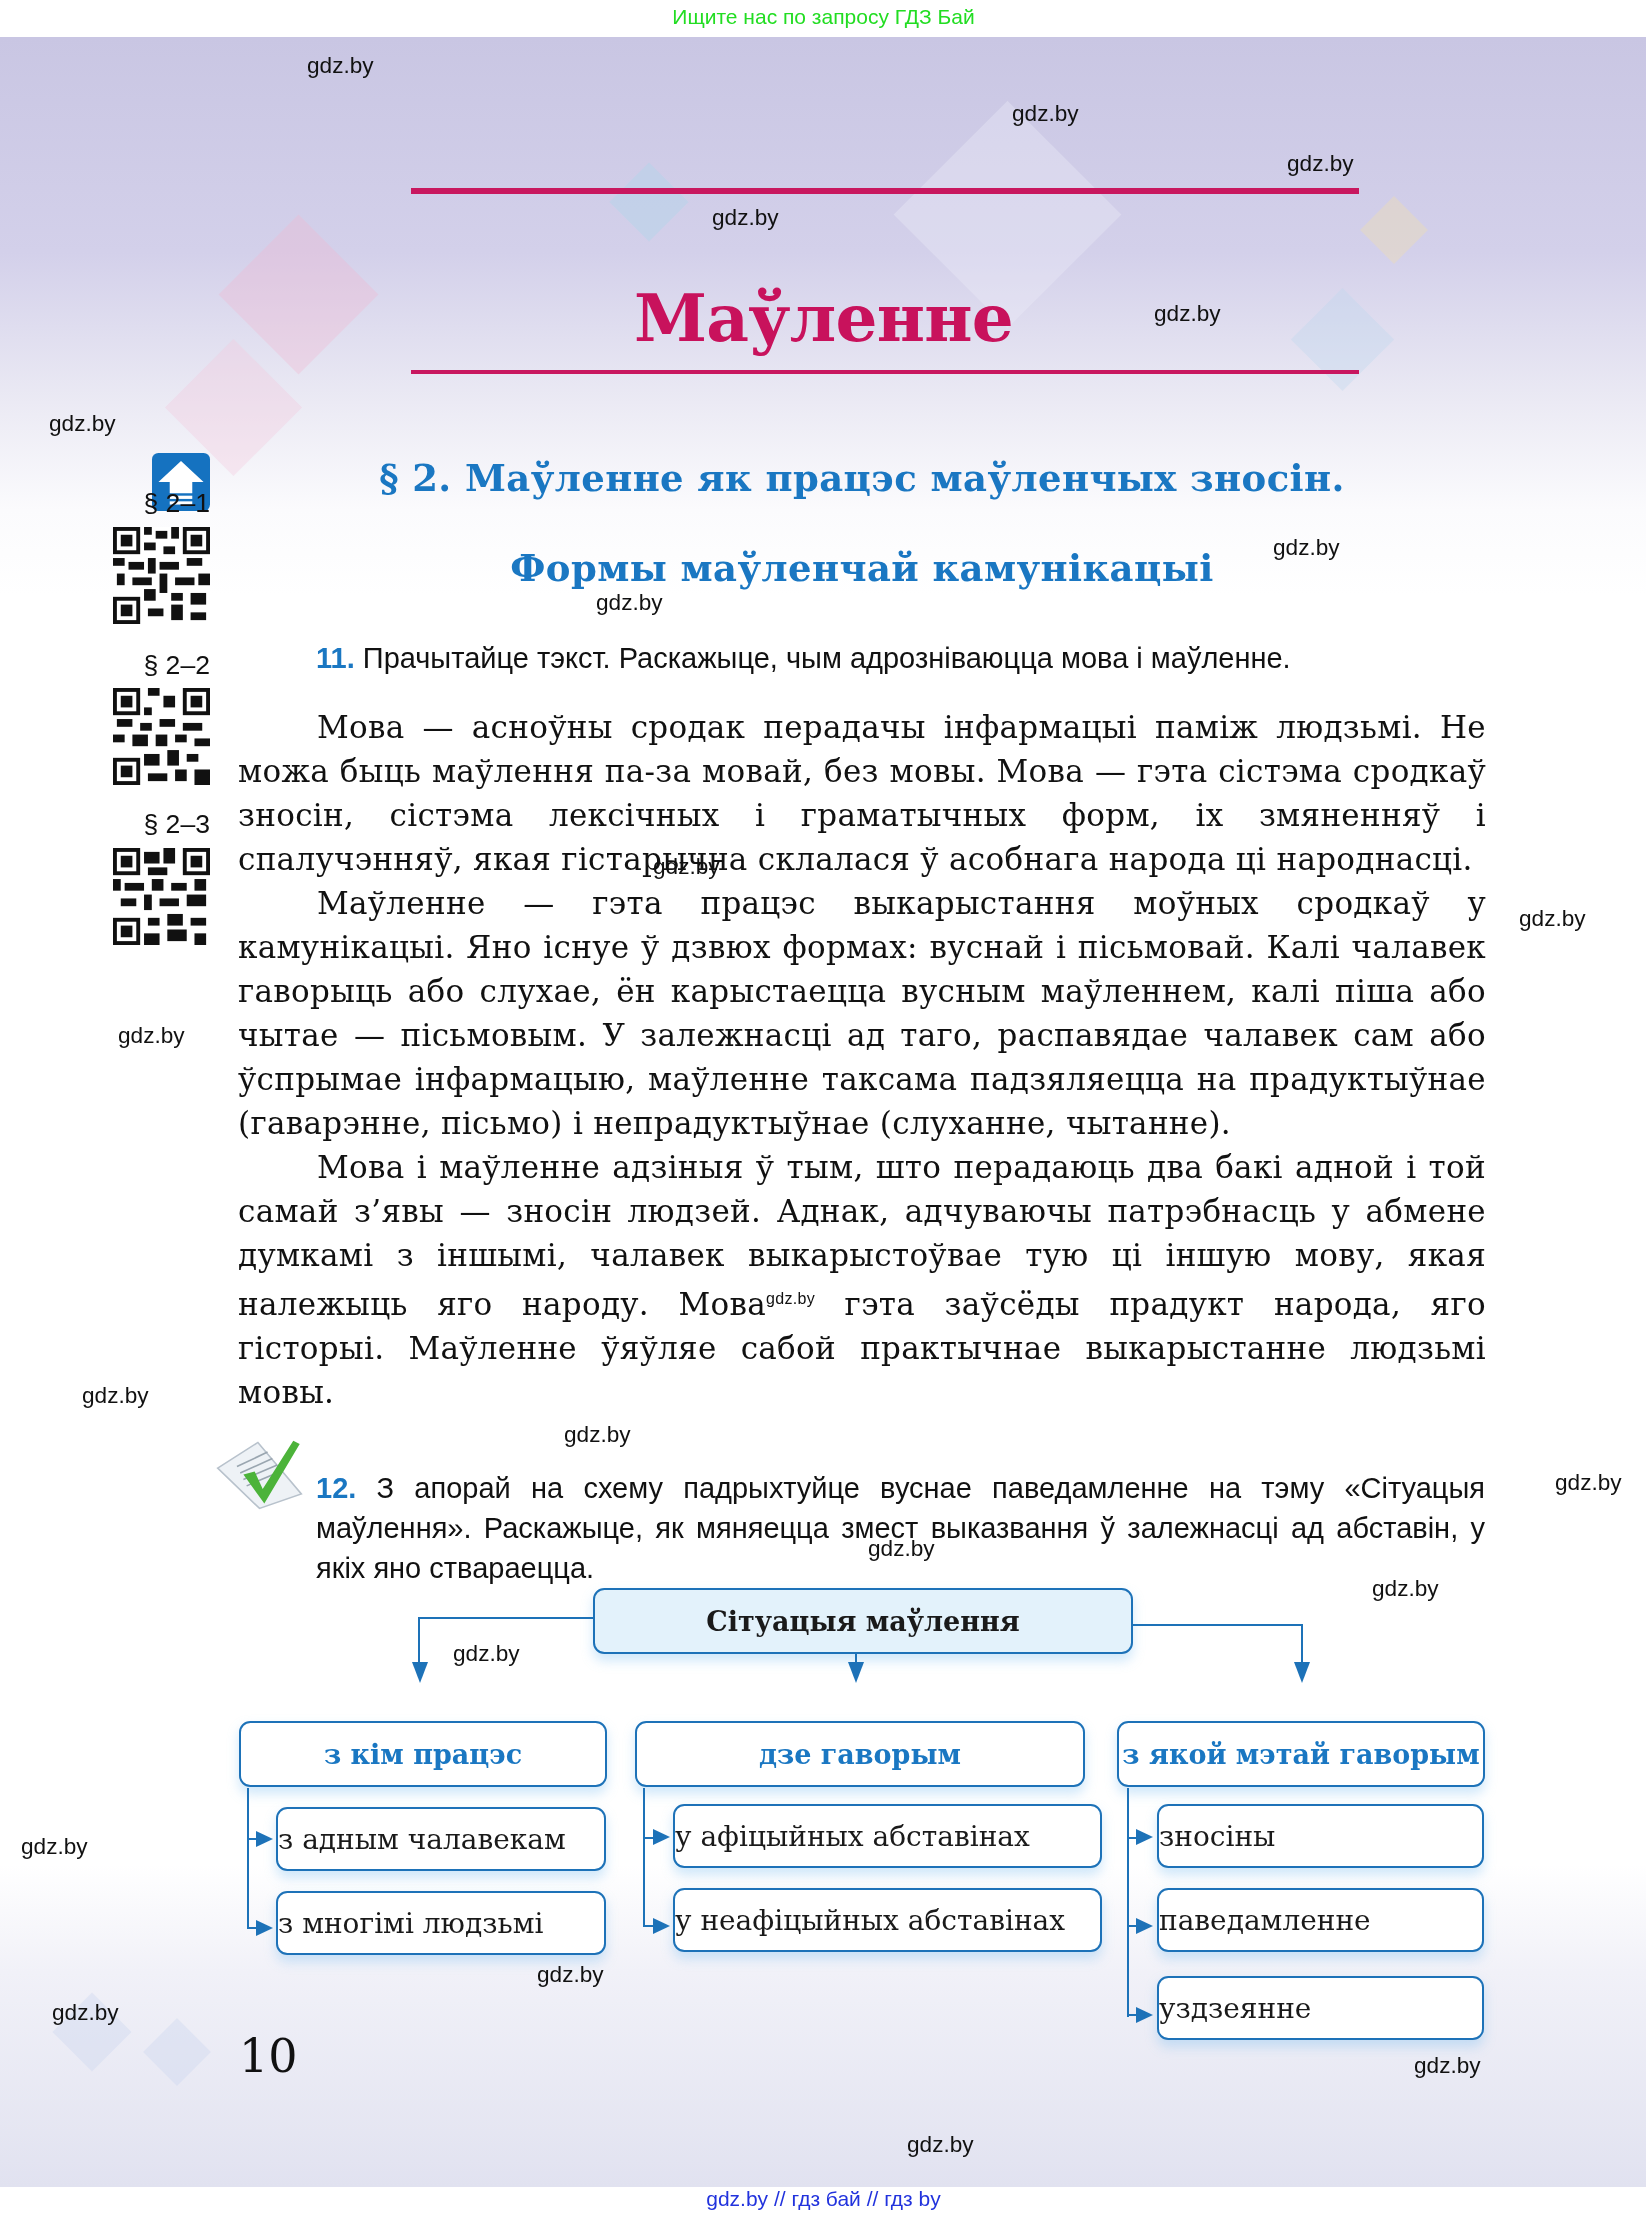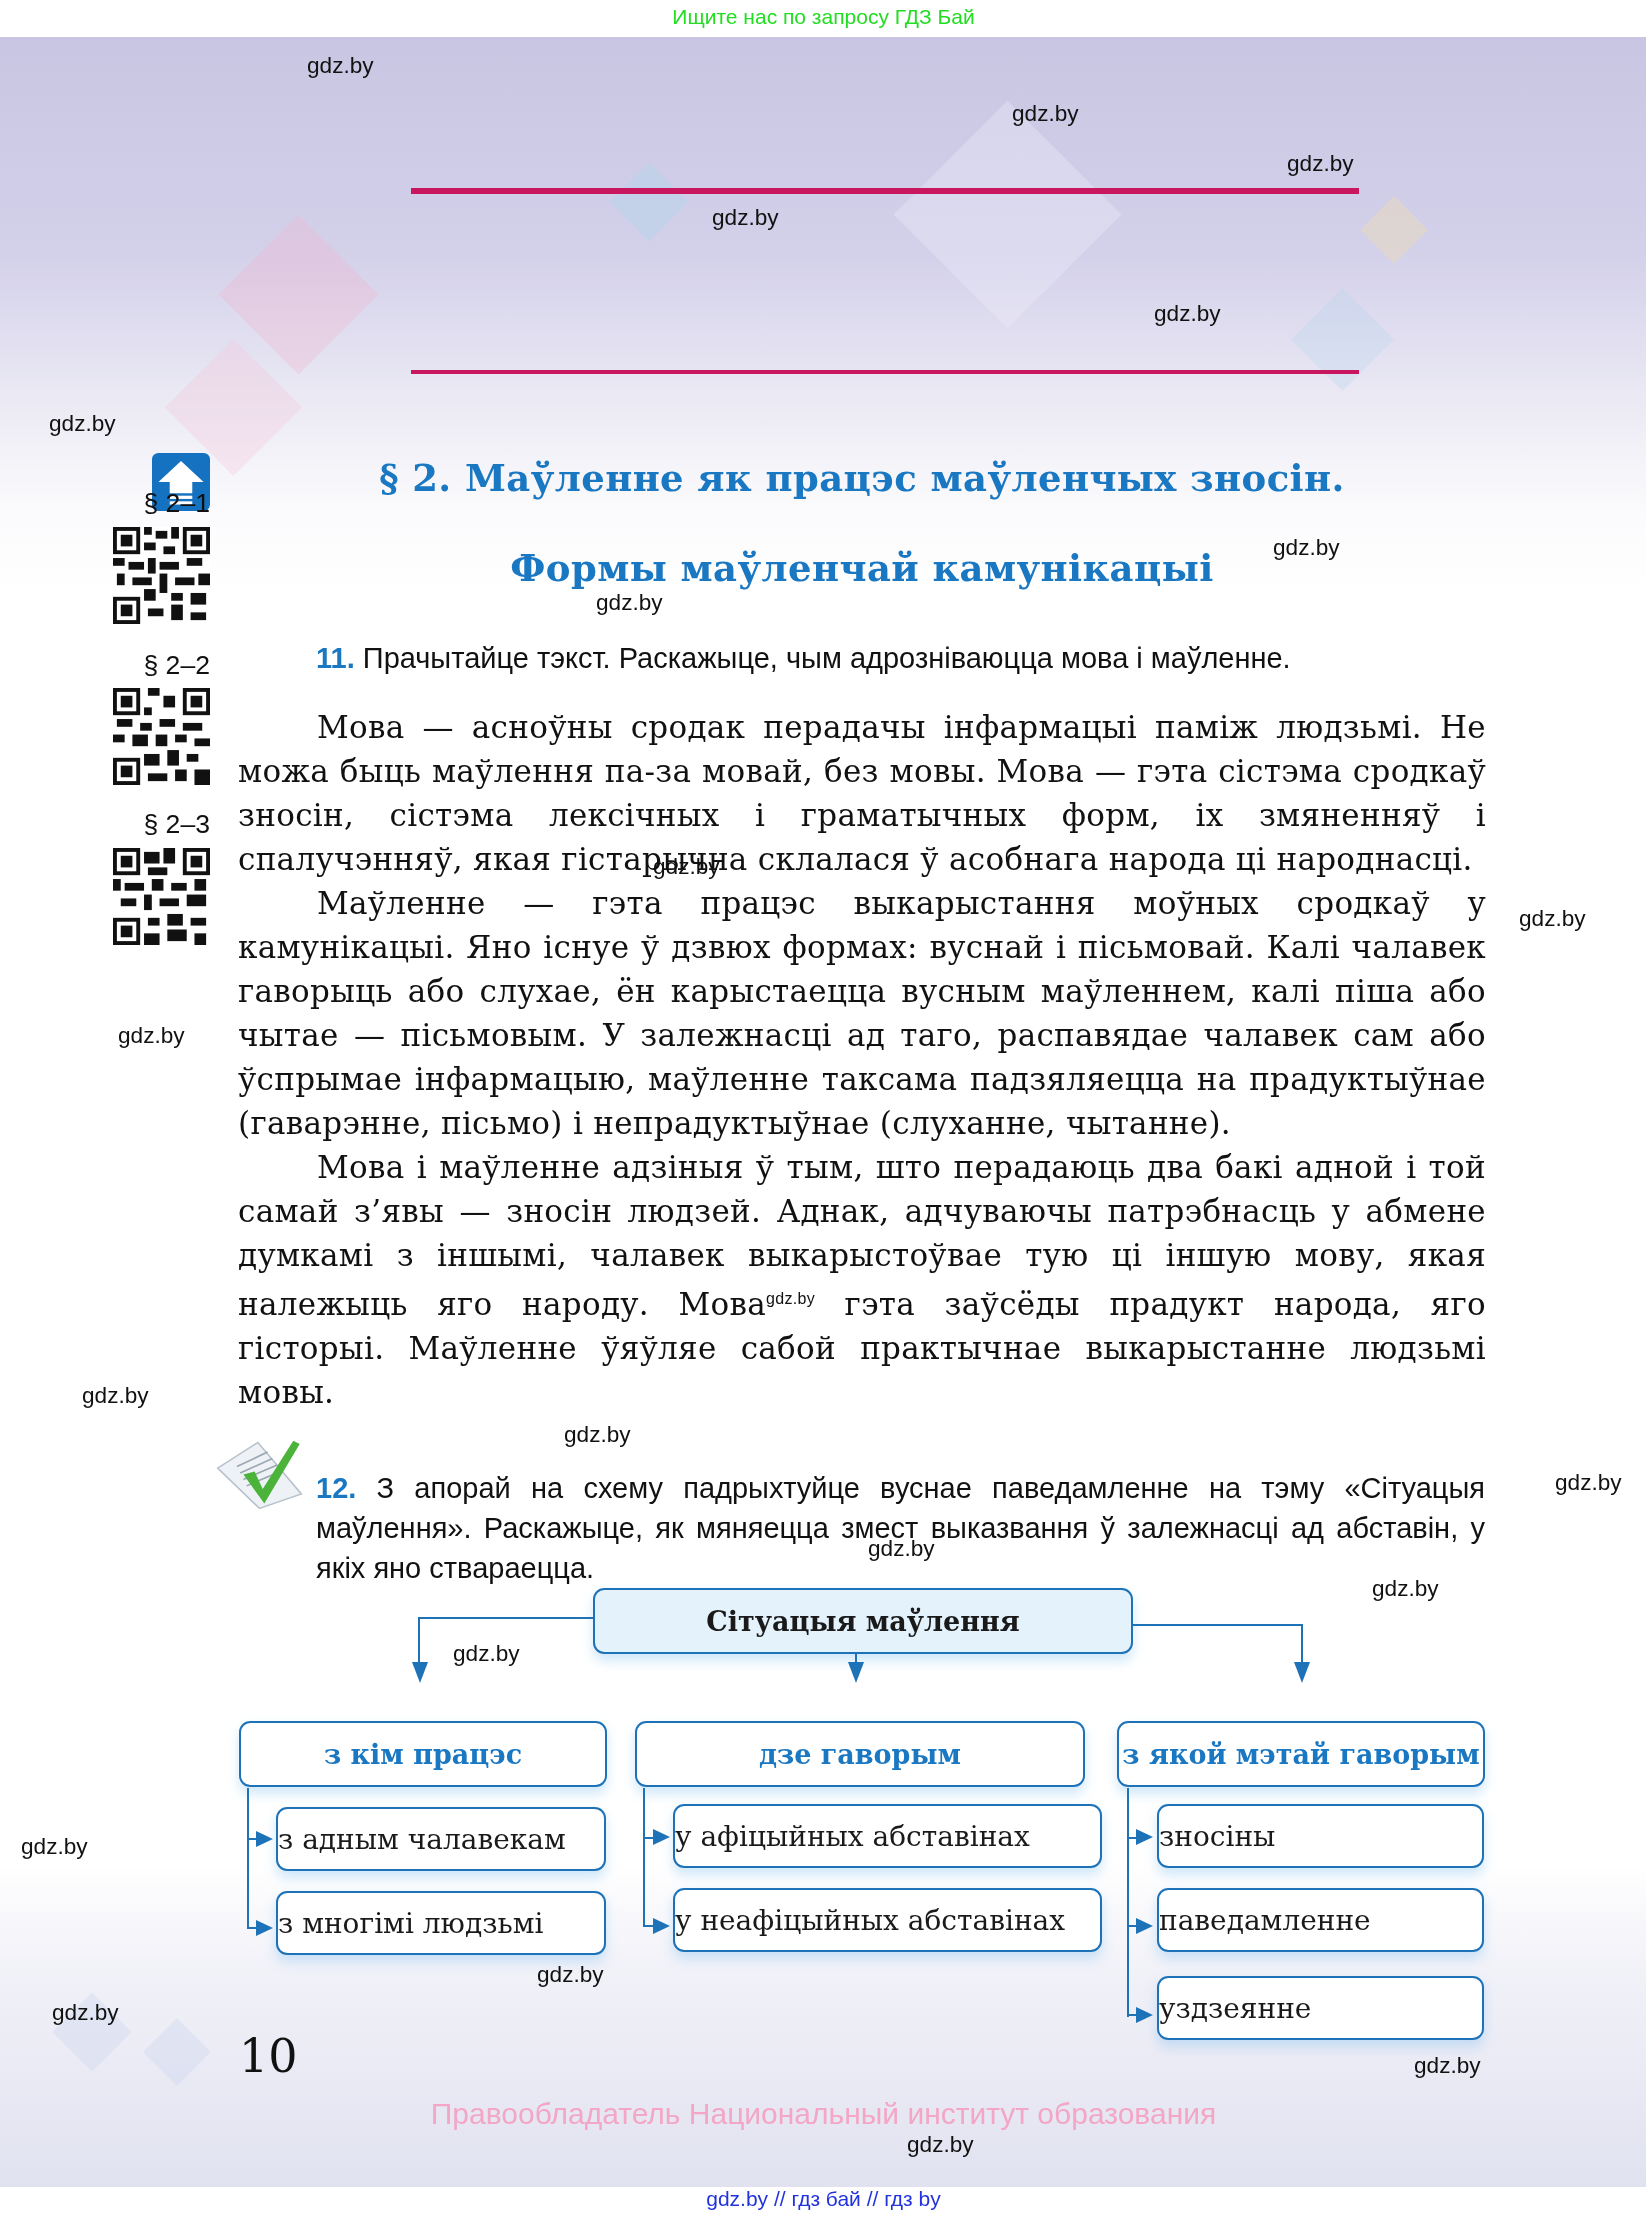--- a/index.html
+++ b/index.html
@@ -90,20 +90,21 @@
   <div class="diamond" style="left:242px;top:201px;width:113px;height:113px;background:#f0b8d0;"></div>
   <div class="diamond" style="left:185px;top:322px;width:97px;height:97px;background:#f4c8dc;"></div>
   <div class="diamond" style="left:621px;top:137px;width:56px;height:56px;background:#a8d8ea;"></div>
   <div class="diamond" style="left:927px;top:97px;width:161px;height:161px;background:#eeeef8;"></div>
   <div class="diamond" style="left:1370px;top:169px;width:48px;height:48px;background:#f4e0a8;"></div>
   <div class="diamond" style="left:1306px;top:266px;width:73px;height:73px;background:#bcd8ee;"></div>
   <div class="diamond" style="left:64px;top:1967px;width:56px;height:56px;background:#c8d4ee;"></div>
   <div class="diamond" style="left:153px;top:1991px;width:48px;height:48px;background:#c8d4ee;"></div>
 
   <div class="rule" style="left:411px;top:151px;width:948px;height:6.4px;"></div>
+  <div class="chapter-title">Маўленне</div>
   <div class="rule" style="left:411px;top:333px;width:948px;height:4px;"></div>
 
   <div class="home-btn">
     <svg width="58" height="58" viewBox="0 0 72 72">
       <polygon points="36,10 64,36 50,36 50,50 22,50 22,36 8,36" fill="#fff"></polygon>
       <rect x="22" y="53" width="28" height="4" fill="#fff"></rect>
       <rect x="22" y="60" width="28" height="4" fill="#fff"></rect>
     </svg>
   </div>
 
@@ -300,21 +301,20 @@
     </div>
     <div class="dbox leaf" style="left:1157px;top:1851px;width:327px;height:64px;">
       <span>паведамленне</span>
     </div>
     <div class="dbox leaf" style="left:1157px;top:1939px;width:327px;height:64px;">
       <span>уздзеянне</span>
     </div>
   </div>
 
   <div class="page-num">10</div>
-  <div class="copyright">Правообладатель Национальный институт образования</div>
 
   <div class="wm" style="left:307px;top:16px;">gdz.by</div>
   <div class="wm" style="left:1012px;top:64px;">gdz.by</div>
   <div class="wm" style="left:1287px;top:114px;">gdz.by</div>
   <div class="wm" style="left:712px;top:168px;">gdz.by</div>
   <div class="wm" style="left:1154px;top:264px;">gdz.by</div>
   <div class="wm" style="left:49px;top:374px;">gdz.by</div>
   <div class="wm" style="left:1273px;top:498px;">gdz.by</div>
   <div class="wm" style="left:596px;top:553px;">gdz.by</div>
   <div class="wm" style="left:653px;top:817px;">gdz.by</div>

